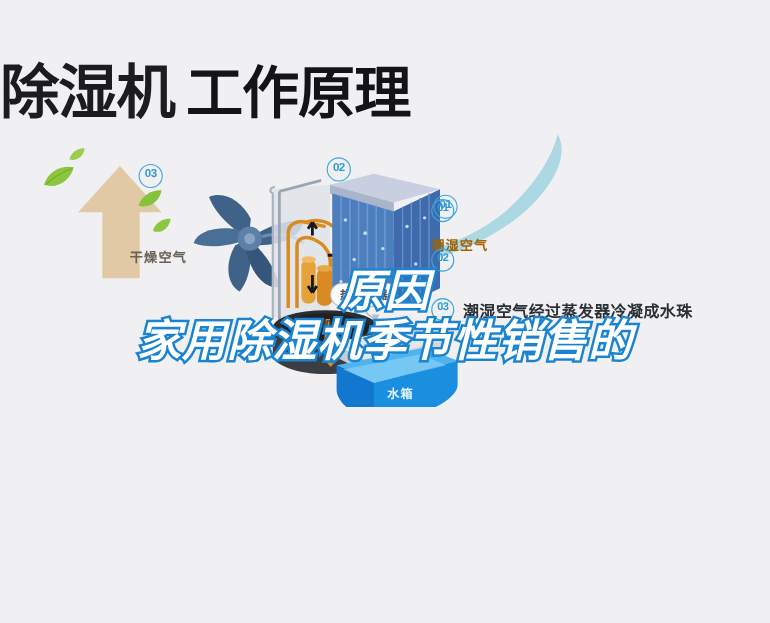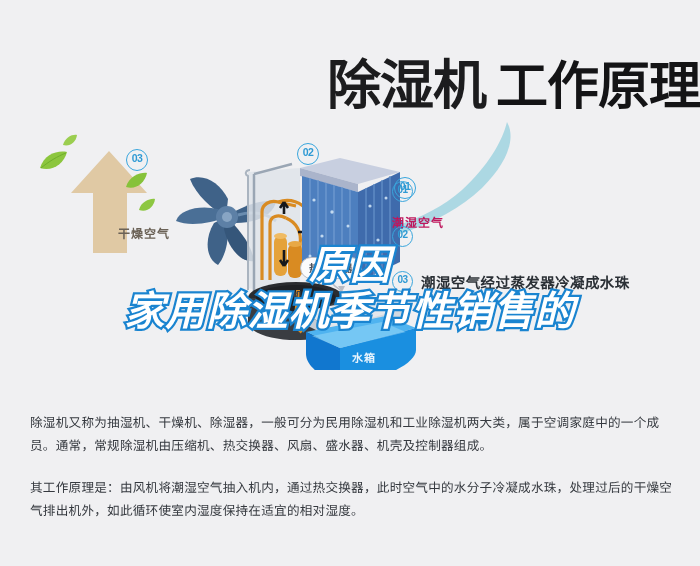--- a/index.html
+++ b/index.html
@@ -9,21 +9,21 @@
     background:#f0f0f2;
     font-family:"Liberation Sans","DejaVu Sans",sans-serif;
     overflow:hidden;
     position:relative;
   }
   .page{position:relative;width:700px;height:566px;background:#f0f0f2;overflow:hidden;}
 
   
   .title-wrap{
     position:absolute;left:0;top:22px;width:700px;height:90px;
-    display:flex;align-items:flex-end;justify-content:flex-end;
+    display:flex;align-items:flex-end;justify-content:flex-start;
     white-space:nowrap;
   }
   .title-a{
     font-size:54px;line-height:1;font-weight:bold;color:#1c1c1e;
     letter-spacing:-1px;
   }
   .title-b{
     font-size:52px;line-height:1;font-weight:bold;color:#141416;
     letter-spacing:-1px;margin-left:10px;
   }
@@ -62,21 +62,21 @@
   .badge{
     position:absolute;width:20px;height:20px;border-radius:50%;
     border:1.6px solid #39a6dd;color:#2f9ad4;
     font-size:10.5px;font-weight:bold;line-height:17px;text-align:center;
     background:transparent;letter-spacing:-.5px;
   }
 
   
   .dlabel{position:absolute;font-size:12px;color:#5f656e;letter-spacing:1px;font-weight:bold;}
   .dlabel.dry{left:118px;top:104px;color:#6b6257;}
-  .dlabel.moist{left:392px;top:93px;color:#be185d;}
+  .dlabel.moist{left:392px;top:93px;color:#a16207;}
   .dlabel.comp{left:272px;top:167px;font-size:10px;color:#3b4049;letter-spacing:0;}
   .dlabel.tank{left:352px;top:229px;font-size:11px;color:#e8f4fd;letter-spacing:1px;}
 
   
   .legend{position:absolute;left:392px;top:180px;width:300px;}
   .legend-row{display:flex;align-items:center;margin-bottom:23px;height:22px;}
   .legend-badge{
     width:19px;height:19px;border-radius:50%;
     border:1.5px solid #39a6dd;color:#2f9ad4;
     font-size:10px;font-weight:bold;line-height:16px;text-align:center;
@@ -272,18 +272,14 @@
       <div class="legend-badge">03</div>
       <div class="legend-text">潮湿空气经过蒸发器冷凝成水珠</div>
     </div>
   </div>
 
   <div class="watermark">
     <div class="wm-line l2">原因</div>
     <div class="wm-line">家用除湿机季节性销售的</div>
   </div>
 
-  <div class="copy">
-    <p>除湿机又称为抽湿机、干燥机、除湿器，一般可分为民用除湿机和工业除湿机两大类，属于空调家庭中的一个成员。通常，常规除湿机由压缩机、热交换器、风扇、盛水器、机壳及控制器组成。</p>
-    <p>其工作原理是：由风机将潮湿空气抽入机内，通过热交换器，此时空气中的水分子冷凝成水珠，处理过后的干燥空气排出机外，如此循环使室内湿度保持在适宜的相对湿度。</p>
-  </div>
 
 </div>
 
 </body></html>

